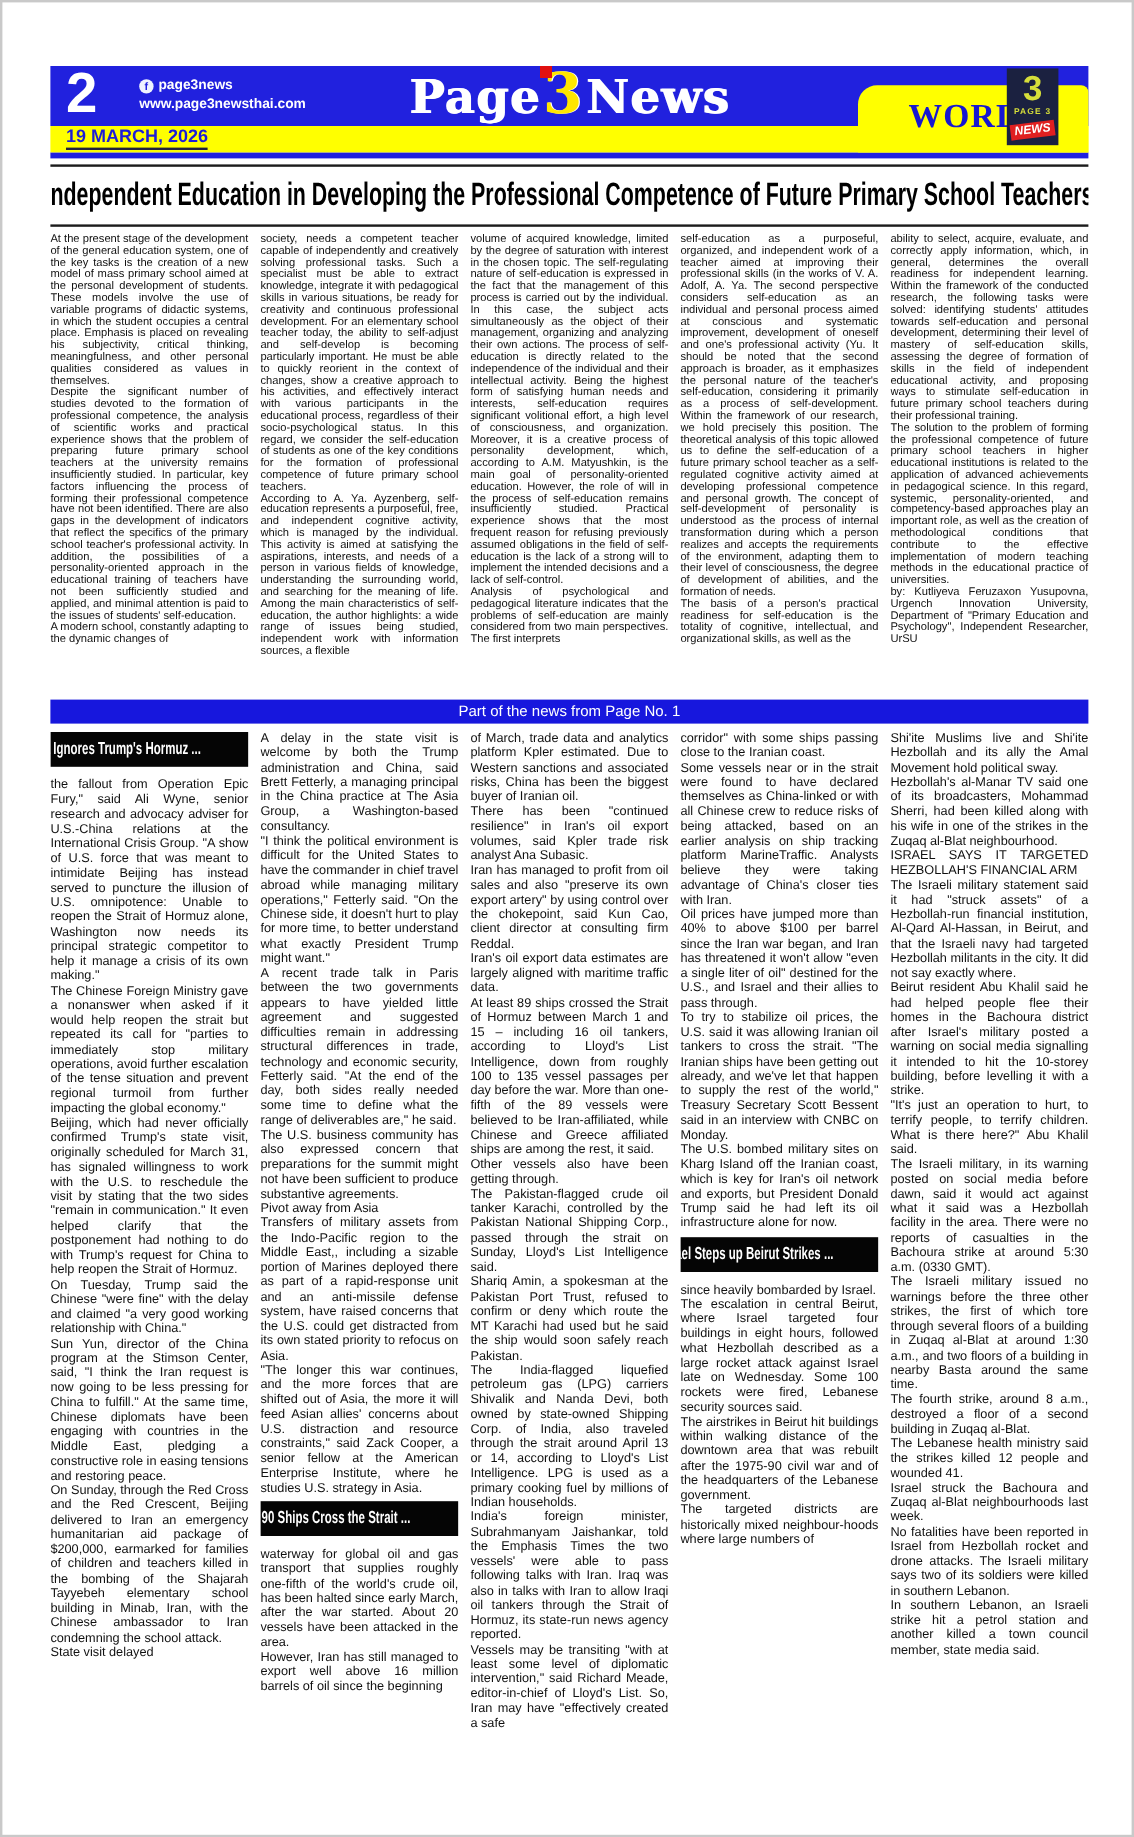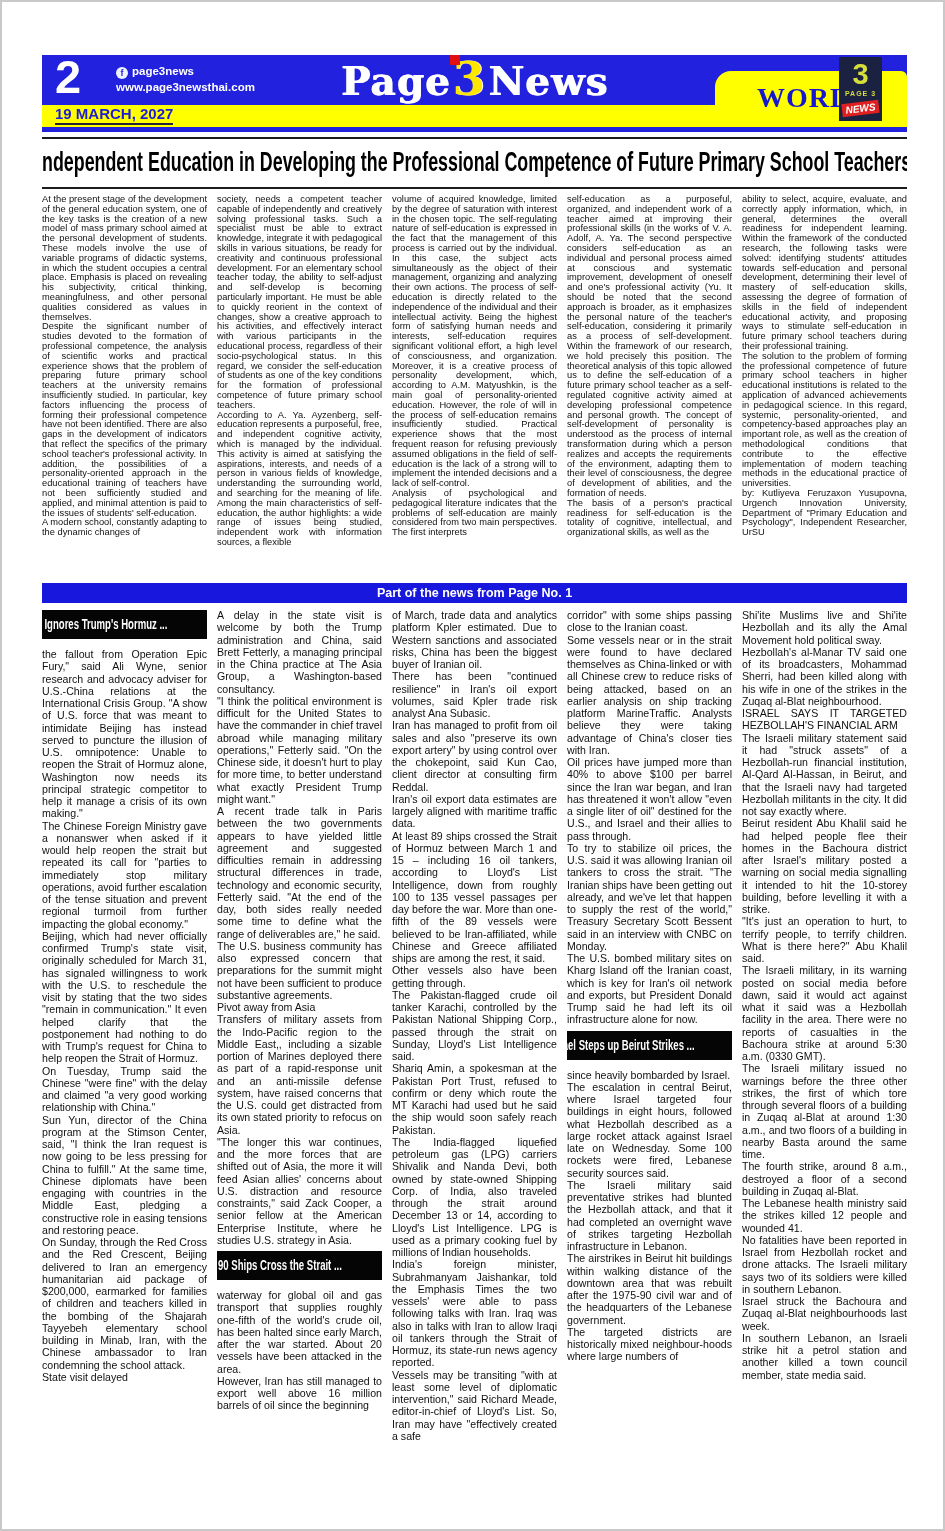--- a/index.html
+++ b/index.html
@@ -42,21 +42,21 @@
                    padding:6px 0 8px; display:flex; justify-content:center; overflow:hidden; }
   .headline { white-space:nowrap; font-weight:bold; font-size:27px; line-height:34px; color:#000;
               transform:scaleX(.66); }
 
   
   .cols { display:flex; gap:10px; margin-top:6px;justify-content:center; }
   .col { width:165px; box-sizing:border-box; }
   .art-col { height:384px; overflow:hidden; font-size:9.3px; line-height:9.8px; text-align:justify; color:#101010; }
   .art-col p, .news-col p { margin:0; }
 
-  .divider { margin-top:4px; height:20px; background:#1717dd; color:#fff; font-weight:bold;
+  .divider { margin-top:4px; height:20px; background:#1717dd; color:#fff; font-weight:normal;
              font-size:12.5px; text-align:center; line-height:20px; }
 
   .news-cols { display:flex; gap:10px; margin-top:6px; }
   .news-col { height:905px; overflow:hidden; font-size:10.6px; line-height:12.25px; text-align:justify; color:#101010; }
   .col-header { background:#050505; color:#fff; margin:5px 0 9px; height:29px;
                 display:flex; justify-content:flex-end; align-items:center; overflow:hidden; }
   .col-header span { white-space:nowrap; font-weight:bold; font-size:14.5px; transform:scaleX(.66); }
   .news-col .col-header:first-child { margin-top:1px; }
 </style>
 </head>
@@ -68,21 +68,21 @@
     <div class="header">
       <div class="band">
         <div class="pagenum">2</div>
         <div class="social">
           <div><span class="fb">f</span><span>page3news</span></div>
           <div>www.page3newsthai.com</div>
         </div>
         <div class="masthead"><span>Page</span><span class="m3">3</span><span>News</span></div>
       </div>
       <div class="date-strip">
-        <span class="date">19 MARCH, 2027</span>
+        <span class="date">19 MARCH, 2026</span>
       </div>
       <div class="blue-rule"></div>
       <div class="world-box">
         <span class="world-text">WORLD</span>
       </div>
       <div class="badge">
         <div class="badge-3">3</div>
         <div class="badge-page">PAGE 3</div>
         <div class="badge-news">NEWS</div>
       </div>
@@ -148,50 +148,49 @@
         </div>
       <div class="col news-col">
           <p>of March, trade data and analytics platform Kpler estimated. Due to Western sanctions and associated risks, China has been the biggest buyer of Iranian oil.</p>
           <p>There has been "continued resilience" in Iran's oil export volumes, said Kpler trade risk analyst Ana Subasic.</p>
           <p>Iran has managed to profit from oil sales and also "preserve its own export artery" by using control over the chokepoint, said Kun Cao, client director at consulting firm Reddal.</p>
           <p>Iran's oil export data estimates are largely aligned with maritime traffic data.</p>
           <p>At least 89 ships crossed the Strait of Hormuz between March 1 and 15 – including 16 oil tankers, according to Lloyd's List Intelligence, down from roughly 100 to 135 vessel passages per day before the war. More than one-fifth of the 89 vessels were believed to be Iran-affiliated, while Chinese and Greece affiliated ships are among the rest, it said.</p>
           <p>Other vessels also have been getting through.</p>
           <p>The Pakistan-flagged crude oil tanker Karachi, controlled by the Pakistan National Shipping Corp., passed through the strait on Sunday, Lloyd's List Intelligence said.</p>
           <p>Shariq Amin, a spokesman at the Pakistan Port Trust, refused to confirm or deny which route the MT Karachi had used but he said the ship would soon safely reach Pakistan.</p>
-          <p>The India-flagged liquefied petroleum gas (LPG) carriers Shivalik and Nanda Devi, both owned by state-owned Shipping Corp. of India, also traveled through the strait around December 13 or 14, according to Lloyd's List Intelligence. LPG is used as a primary cooking fuel by millions of Indian households.</p>
+          <p>The India-flagged liquefied petroleum gas (LPG) carriers Shivalik and Nanda Devi, both owned by state-owned Shipping Corp. of India, also traveled through the strait around April 13 or 14, according to Lloyd's List Intelligence. LPG is used as a primary cooking fuel by millions of Indian households.</p>
           <p>India's foreign minister, Subrahmanyam Jaishankar, told the Emphasis Times the two vessels' were able to pass following talks with Iran. Iraq was also in talks with Iran to allow Iraqi oil tankers through the Strait of Hormuz, its state-run news agency reported.</p>
           <p>Vessels may be transiting "with at least some level of diplomatic intervention," said Richard Meade, editor-in-chief of Lloyd's List. So, Iran may have "effectively created a safe</p>
         </div>
       <div class="col news-col">
           <p>corridor" with some ships passing close to the Iranian coast.</p>
           <p>Some vessels near or in the strait were found to have declared themselves as China-linked or with all Chinese crew to reduce risks of being attacked, based on an earlier analysis on ship tracking platform MarineTraffic. Analysts believe they were taking advantage of China's closer ties with Iran.</p>
           <p>Oil prices have jumped more than 40% to above $100 per barrel since the Iran war began, and Iran has threatened it won't allow "even a single liter of oil" destined for the U.S., and Israel and their allies to pass through.</p>
           <p>To try to stabilize oil prices, the U.S. said it was allowing Iranian oil tankers to cross the strait. "The Iranian ships have been getting out already, and we've let that happen to supply the rest of the world," Treasury Secretary Scott Bessent said in an interview with CNBC on Monday.</p>
           <p>The U.S. bombed military sites on Kharg Island off the Iranian coast, which is key for Iran's oil network and exports, but President Donald Trump said he had left its oil infrastructure alone for now.</p>
           <div class="col-header">
             <span>Israel Steps up Beirut Strikes ...</span>
           </div>
           <p>since heavily bombarded by Israel.</p>
           <p>The escalation in central Beirut, where Israel targeted four buildings in eight hours, followed what Hezbollah described as a large rocket attack against Israel late on Wednesday. Some 100 rockets were fired, Lebanese security sources said.</p>
-          <p>The Israeli military said preventative strikes had blunted the Hezbollah attack, and that it had completed an overnight wave of strikes targeting Hezbollah infrastructure in Lebanon.</p>
           <p>The airstrikes in Beirut hit buildings within walking distance of the downtown area that was rebuilt after the 1975-90 civil war and of the headquarters of the Lebanese government.</p>
           <p>The targeted districts are historically mixed neighbour-hoods where large numbers of</p>
         </div>
       <div class="col news-col">
           <p>Shi'ite Muslims live and Shi'ite Hezbollah and its ally the Amal Movement hold political sway.</p>
           <p>Hezbollah's al-Manar TV said one of its broadcasters, Mohammad Sherri, had been killed along with his wife in one of the strikes in the Zuqaq al-Blat neighbourhood.</p>
           <p>ISRAEL SAYS IT TARGETED HEZBOLLAH'S FINANCIAL ARM</p>
           <p>The Israeli military statement said it had "struck assets" of a Hezbollah-run financial institution, Al-Qard Al-Hassan, in Beirut, and that the Israeli navy had targeted Hezbollah militants in the city. It did not say exactly where.</p>
           <p>Beirut resident Abu Khalil said he had helped people flee their homes in the Bachoura district after Israel's military posted a warning on social media signalling it intended to hit the 10-storey building, before levelling it with a strike.</p>
           <p>"It's just an operation to hurt, to terrify people, to terrify children. What is there here?" Abu Khalil said.</p>
           <p>The Israeli military, in its warning posted on social media before dawn, said it would act against what it said was a Hezbollah facility in the area. There were no reports of casualties in the Bachoura strike at around 5:30 a.m. (0330 GMT).</p>
           <p>The Israeli military issued no warnings before the three other strikes, the first of which tore through several floors of a building in Zuqaq al-Blat at around 1:30 a.m., and two floors of a building in nearby Basta around the same time.</p>
           <p>The fourth strike, around 8 a.m., destroyed a floor of a second building in Zuqaq al-Blat.</p>
           <p>The Lebanese health ministry said the strikes killed 12 people and wounded 41.</p>
+          <p>Israel struck the Bachoura and Zuqaq al-Blat neighbourhoods last week.</p>
           <p>No fatalities have been reported in Israel from Hezbollah rocket and drone attacks. The Israeli military says two of its soldiers were killed in southern Lebanon.</p>
-          <p>Israel struck the Bachoura and Zuqaq al-Blat neighbourhoods last week.</p>
           <p>In southern Lebanon, an Israeli strike hit a petrol station and another killed a town council member, state media said.</p>
         </div>
     </div>
 
   </div>
 </div>
 
 </body></html>

